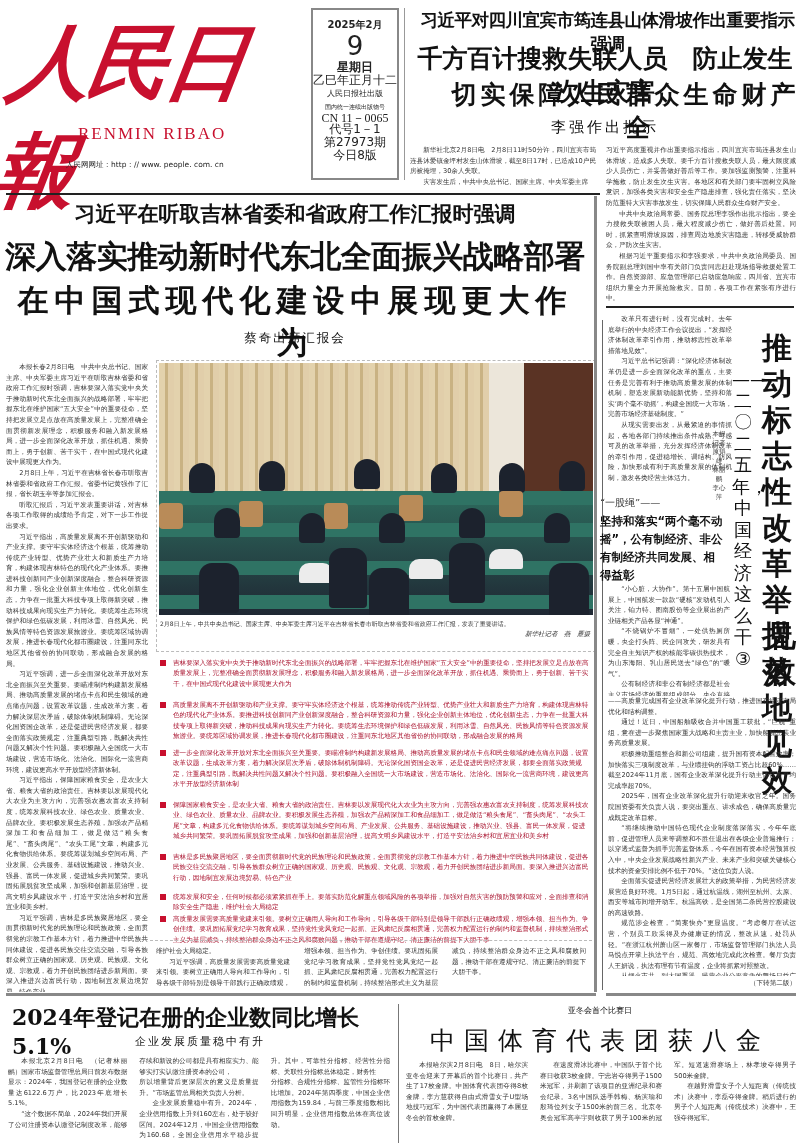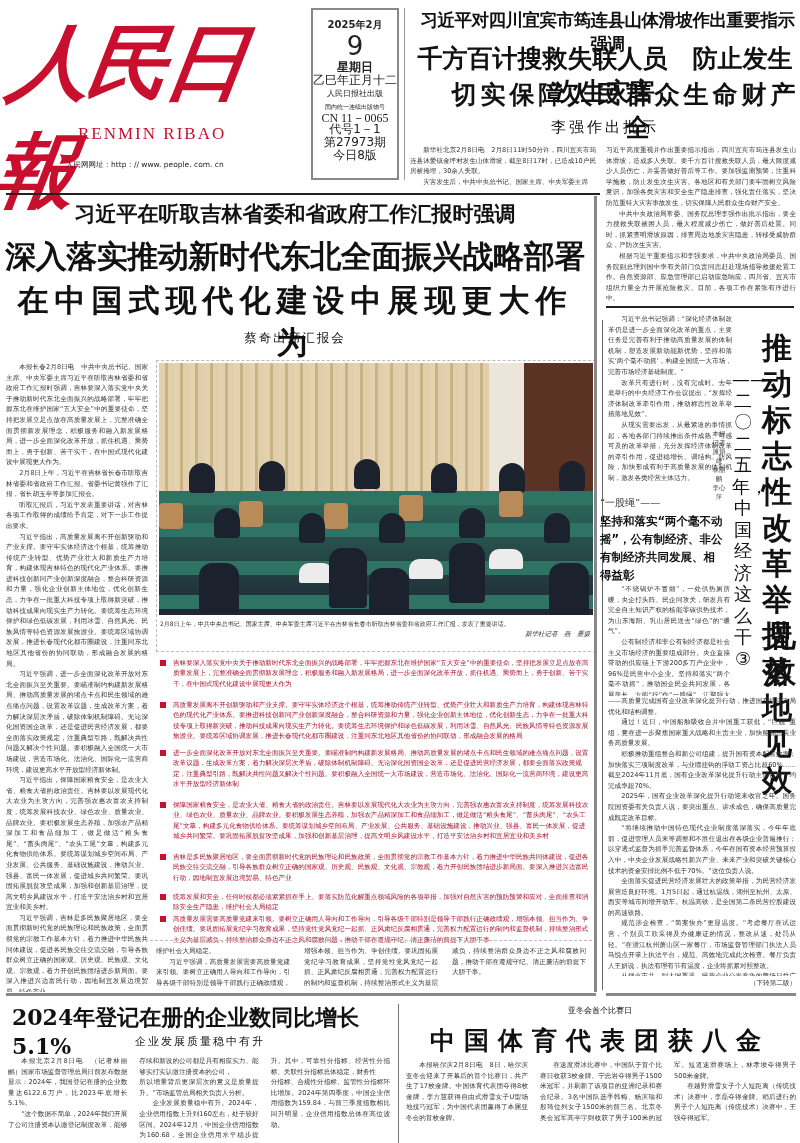--- a/index.html
+++ b/index.html
@@ -65,21 +65,21 @@
   .vtitle { left:760px; top:330px; width:34px; font-size:30px; font-weight:bold; line-height:36px; text-align:center; }
   .vsub { left:732px; top:368px; width:22px; font-size:18px; line-height:21.5px; text-align:center; }
   .vbyline { left:712px; top:430px; width:14px; font-size:6.5px; line-height:9px; color:#444; text-align:center; }
   .side-kicker { left:600px; top:496px; font-size:10px; color:#333; }
   .side-h { left:600px; top:512px; width:126px; font-size:11.5px; line-height:18px; font-weight:bold; color:#111; }
 
   
   .b-h-left { left:12px; top:1003px; width:380px; font-family:"DejaVu Serif", serif; font-size:22px; font-weight:bold; }
   .b-sub-left { left:0; top:1034px; width:400px; text-align:center; font-family:"DejaVu Serif", serif; font-size:11px; letter-spacing:2px; }
   .b-kicker-right { left:400px; top:1005px; width:400px; text-align:center; font-family:"DejaVu Serif", serif; font-size:8px; }
-  .b-h-right { left:400px; top:1024px; width:400px; text-align:center; font-size:25px; letter-spacing:9px; font-weight:bold; }
+  .b-h-right { left:400px; top:1024px; width:400px; text-align:center; font-size:25px; letter-spacing:9px; font-weight:normal; }
 </style>
 </head>
 <body>
 
 <div class="abs logo">人民日報</div>
 <div class="abs logo-en">RENMIN RIBAO</div>
 <div class="abs site-url">人民网网址：http：// www. people. com. cn</div>
 
 <div class="abs datebox">
   <div class="l ym">2025年2月</div>
@@ -202,32 +202,33 @@
 <div class="abs body-text" style="left:156px;top:946px;width:430px;height:44px;overflow:hidden;column-count:3;column-gap:14px">
   <p style="text-indent:0">维护社会大局稳定。</p>
   <p>习近平强调，高质量发展需要高质量党建来引领。要树立正确用人导向和工作导向，引导各级干部特别是领导干部践行正确政绩观，增强本领、担当作为、争创佳绩。要巩固拓展党纪学习教育成果，坚持党性党风党纪一起抓、正风肃纪反腐相贯通，完善权力配置运行的制约和监督机制，持续整治形式主义为基层减负，持续整治群众身边不正之风和腐败问题，推动干部在遵规守纪、清正廉洁的前提下大胆干事。</p>
 
 </div>
 
 <div class="abs vrule-gray" style="left:594px;top:196px;height:796px"></div>
 <div class="abs vrule" style="left:602px;top:320px;height:670px;background:#666"></div>
 
 <div class="abs body-text" style="left:608px;top:314px;width:124px;height:176px;overflow:hidden">
+  <p>改革只有进行时，没有完成时。去年底举行的中央经济工作会议提出，“发挥经济体制改革牵引作用，推动标志性改革举措落地见效”。</p>
   <p>习近平总书记强调：“深化经济体制改革仍是进一步全面深化改革的重点，主要任务是完善有利于推动高质量发展的体制机制，塑造发展新动能新优势，坚持和落实‘两个毫不动摇’，构建全国统一大市场，完善市场经济基础制度。”</p>
-  <p>改革只有进行时，没有完成时。去年底举行的中央经济工作会议提出，“发挥经济体制改革牵引作用，推动标志性改革举措落地见效”。</p>
   <p>从现实需要出发，从最紧迫的事情抓起，各地各部门持续推出条件成熟、可感可及的改革举措，充分发挥经济体制改革的牵引作用，促进稳增长、调结构、防风险，加快形成有利于高质量发展的体制机制，激发各类经营主体活力。</p>
 </div>
 <div class="abs vtitle">推动标志性改革举措落地见效</div>
 <div class="abs vsub">——二〇二五年，中国经济这么干③</div>
 <div class="abs vbyline">本报记者　原韬雄　林丽鹂　李心萍</div>
 
 <div class="abs side-kicker serif">“一股绳”——</div>
 <div class="abs side-h">坚持和落实“两个毫不动摇”，公有制经济、非公有制经济共同发展、相得益彰</div>
 
 <div class="abs body-text" style="left:608px;top:584px;width:122px;height:112px;overflow:hidden">
+  <p>“小心脏，大协作”。第十五届中国航展上，中国航发一款款“硬核”发动机引人关注，铂力特、图南股份等企业展出的产业链相关产品各显“神通”。</p>
   <p>“不烧锅炉不冒烟”，一处供热厕所暖，央企打头阵、民企同攻关，研发具有完全自主知识产权的核能零碳供热技术，为山东海阳、乳山居民送去“绿色”的“暖气”。</p>
   <p>公有制经济和非公有制经济都是社会主义市场经济的重要组成部分。央企直接带动的供应链上下游200多万户企业中，96%是民营中小企业。坚持和落实“两个毫不动摇”，推动国企民企共同发展，各展所长，方能“拧”作“一股绳”，汇聚强大发展合力。</p>
 </div>
 <div class="abs" style="left:766px;top:618px;width:30px;font-size:30px;font-weight:bold;line-height:36px;text-align:center">见<br>效</div>
 <div class="abs body-text" style="left:608px;top:696px;width:188px;height:280px;overflow:hidden">
   <p style="text-indent:0">——高质量完成国有企业改革深化提升行动，推进国有经济布局优化和结构调整。</p>
   <p>通过！近日，中国船舶吸收合并中国重工获批，“巨舰”重组，意在进一步聚焦国家重大战略和主责主业，加快船舶总装业务高质量发展。</p>
   <p>积极推动重组整合和新公司组建，提升国有资本配置效率；加快落实三项制度改革，与业绩挂钩的浮动工资占比超60%……截至2024年11月底，国有企业改革深化提升行动主体任务平均完成率超70%。</p>
   <p>2025年，国有企业改革深化提升行动迎来收官之年。国务院国资委有关负责人说，要突出重点、讲求成色，确保高质量完成既定改革目标。</p>
   <p>“将继续推动中国特色现代企业制度落深落实，今年年底前，促进管理人员末等调整和不胜任退出在各级企业普遍推行；以穿透式监督为抓手完善监督体系，今年在国有资本经营预算投入中，中央企业发展战略性新兴产业、未来产业和突破关键核心技术的资金安排比例不低于70%。”这位负责人说。</p>

